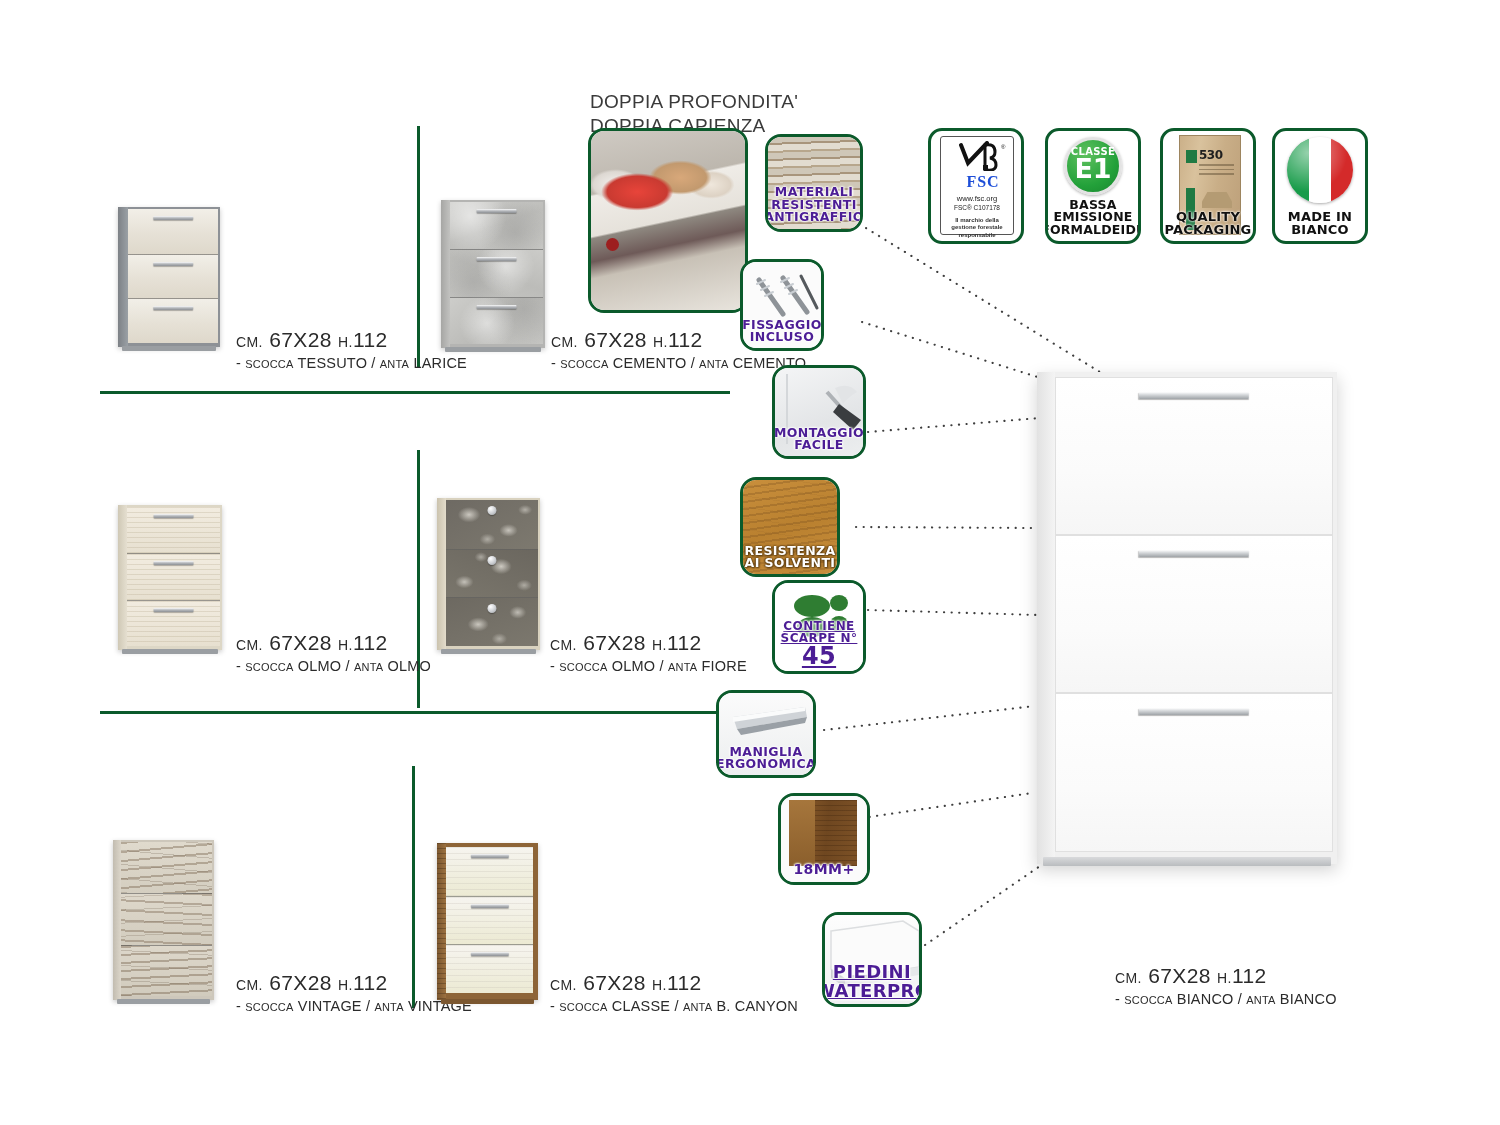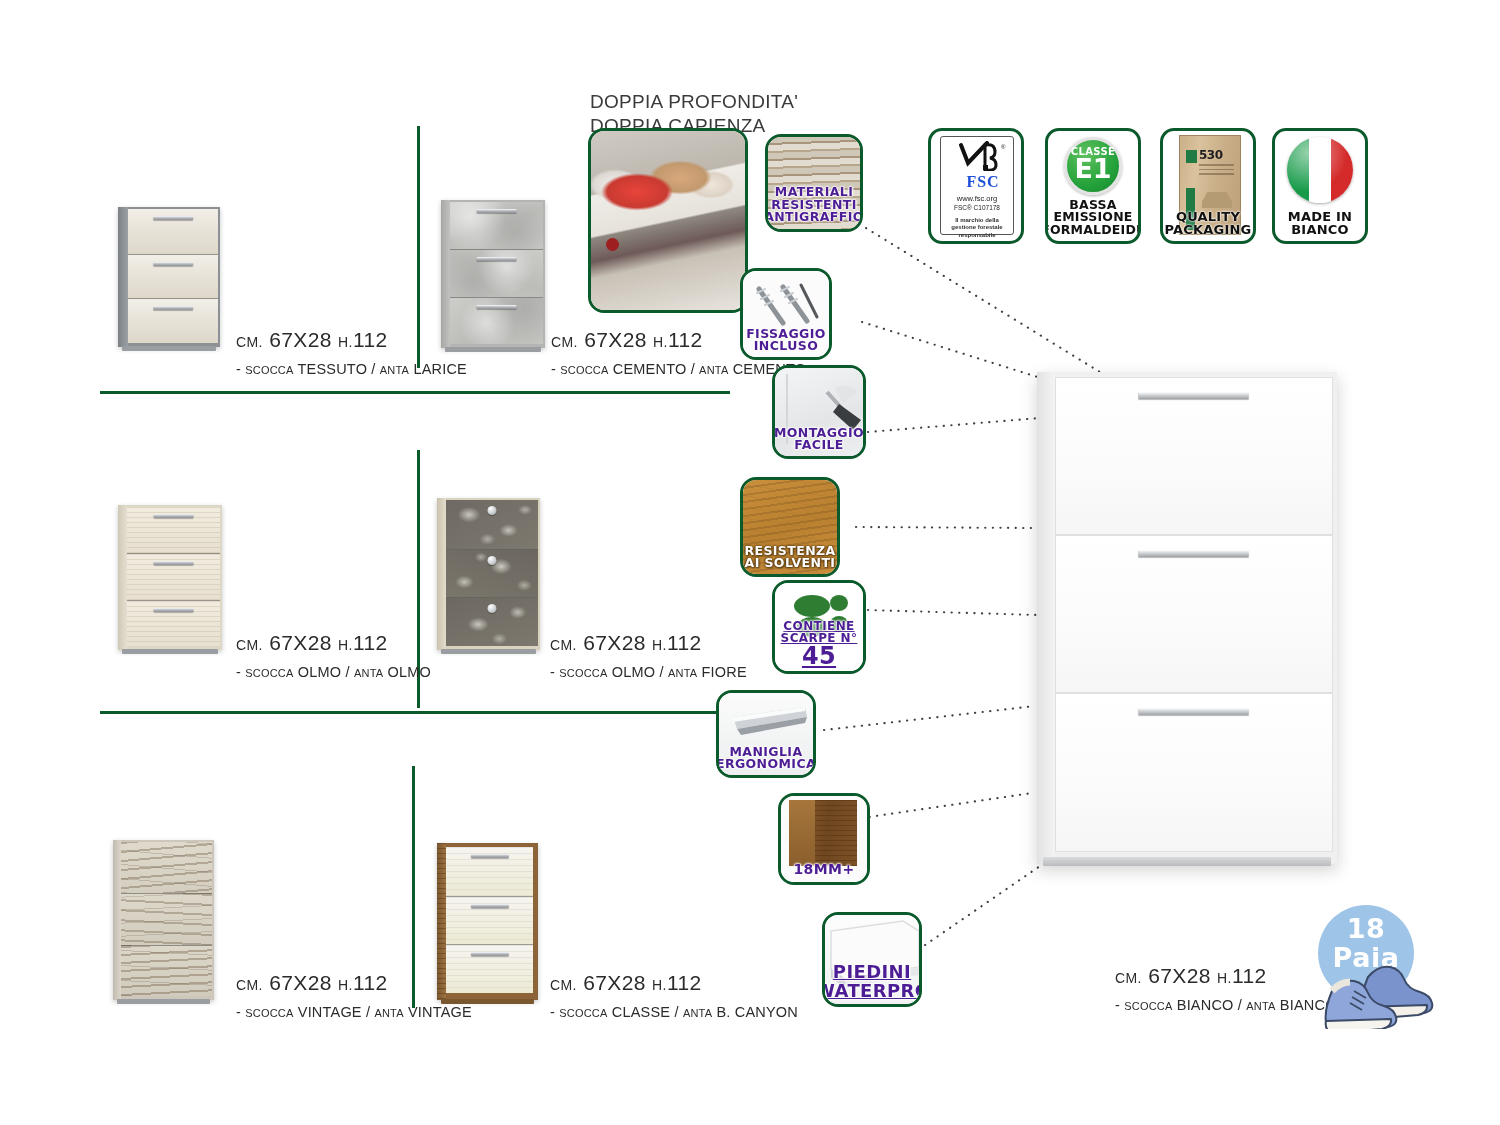--- a/index.html
+++ b/index.html
@@ -40,21 +40,21 @@
     box-shadow: 0 1px 1px rgba(0,0,0,.3);
   }
   .cab-feet {
     position: absolute; left: 4%; right: 4%; bottom: -4px; height: 5px;
     background: #9a9ea2; border-radius: 1px;
   }
 
   .caption { position: absolute; white-space: nowrap; color: #2b2b2b; }
   .caption .dim { font-size: 21px; letter-spacing: .4px; }
   .caption .dim .sm { font-size: 14px; }
-  .caption .sub { font-size: 14.5px; margin-top: 9px; letter-spacing: .2px; }
+  .caption .sub { font-size: 14.5px; margin-top: 3px; letter-spacing: .2px; }
   .caption .sub .sm { font-size: 11px; }
 
   
   .headline {
     position: absolute; color: #3a3a3a; font-size: 19px;
     line-height: 1.25; letter-spacing: .3px; white-space: nowrap;
   }
 
   
   .badge {
@@ -451,21 +451,21 @@
     <div class="badge-img" style="background:
            repeating-linear-gradient(178deg,
              #cfc7b8 0 6px, #a8957c 6px 8px, #e2dcd0 8px 14px, #b7a68c 14px 16px);"></div>
     <div class="badge-cap" style="font-size:12.5px; bottom:5px;">
       <div>MATERIALI</div>
       <div>RESISTENTI</div>
       <div>ANTIGRAFFIO</div>
     </div>
   </div>
 
-  <div class="badge" style="left:740px; top:268px; width:92px; height:92px;">
+  <div class="badge" style="left:740px; top:259px; width:84px; height:92px;">
     <div class="badge-img" style="background:#fbfbfb;">
       <svg width="92" height="92" viewBox="0 0 92 92">
         <g stroke="#8e9398" stroke-width="5" stroke-linecap="round" fill="none">
           <line x1="16" y1="18" x2="40" y2="52"></line>
           <line x1="40" y1="16" x2="64" y2="50"></line>
         </g>
         <g stroke="#c9ced3" stroke-width="2" stroke-linecap="round">
           <line x1="14" y1="22" x2="22" y2="18"></line>
           <line x1="18" y1="28" x2="26" y2="24"></line>
           <line x1="22" y1="34" x2="30" y2="30"></line>
@@ -660,35 +660,14 @@
       </div>
       <div class="sub">
         -&nbsp;<span class="sm">SCOCCA</span>
         <span>BIANCO</span> /
         <span class="sm">ANTA</span>
         <span>BIANCO</span>
       </div>
     </div>
   </div>
 
-  <div class="paia" style="left:1310px; top:905px; width:120px; height:120px;">
-    <div class="paia-circle"></div>
-    <div class="paia-text">
-      <div>18</div>
-      <div>Paia</div>
-    </div>
-    <svg style="position:absolute; left:0; top:42px;" width="130" height="82" viewBox="0 0 130 82">
-      <g stroke="#3b4a66" stroke-width="2" fill="none" stroke-linejoin="round">
-        <path d="M58 30 q10 -12 22 -10 q10 2 14 12 q4 10 16 13 q10 3 12 11 q2 8 -8 10 l-48 4 q-12 1 -14 -9 q-2 -12 6 -31 Z" fill="#7a93cd"></path>
-        <path d="M52 60 q-2 10 8 12 l48 -4 q10 -2 9 -10 l-65 2 Z" fill="#f3f1ea"></path>
-        <path d="M22 44 q10 -12 22 -10 q10 2 14 12 q4 10 16 13 q10 3 12 11 q2 8 -8 10 l-48 4 q-12 1 -14 -9 q-2 -12 6 -31 Z" fill="#8fa6da"></path>
-        <path d="M16 74 q-2 10 8 12 l48 -4 q10 -2 9 -10 l-65 2 Z" fill="#f6f4ee"></path>
-        <path d="M22 44 q8 -9 18 -9" stroke="#e9e6dc" stroke-width="7"></path>
-        <g stroke="#3b4a66" stroke-width="1.6">
-          <path d="M44 44 l12 7"></path>
-            <path d="M42 50 l12 7"></path>
-            <path d="M40 56 l12 7"></path>
-        </g>
-      </g>
-    </svg>
-  </div>
 
 </div>
 
 </body></html>

